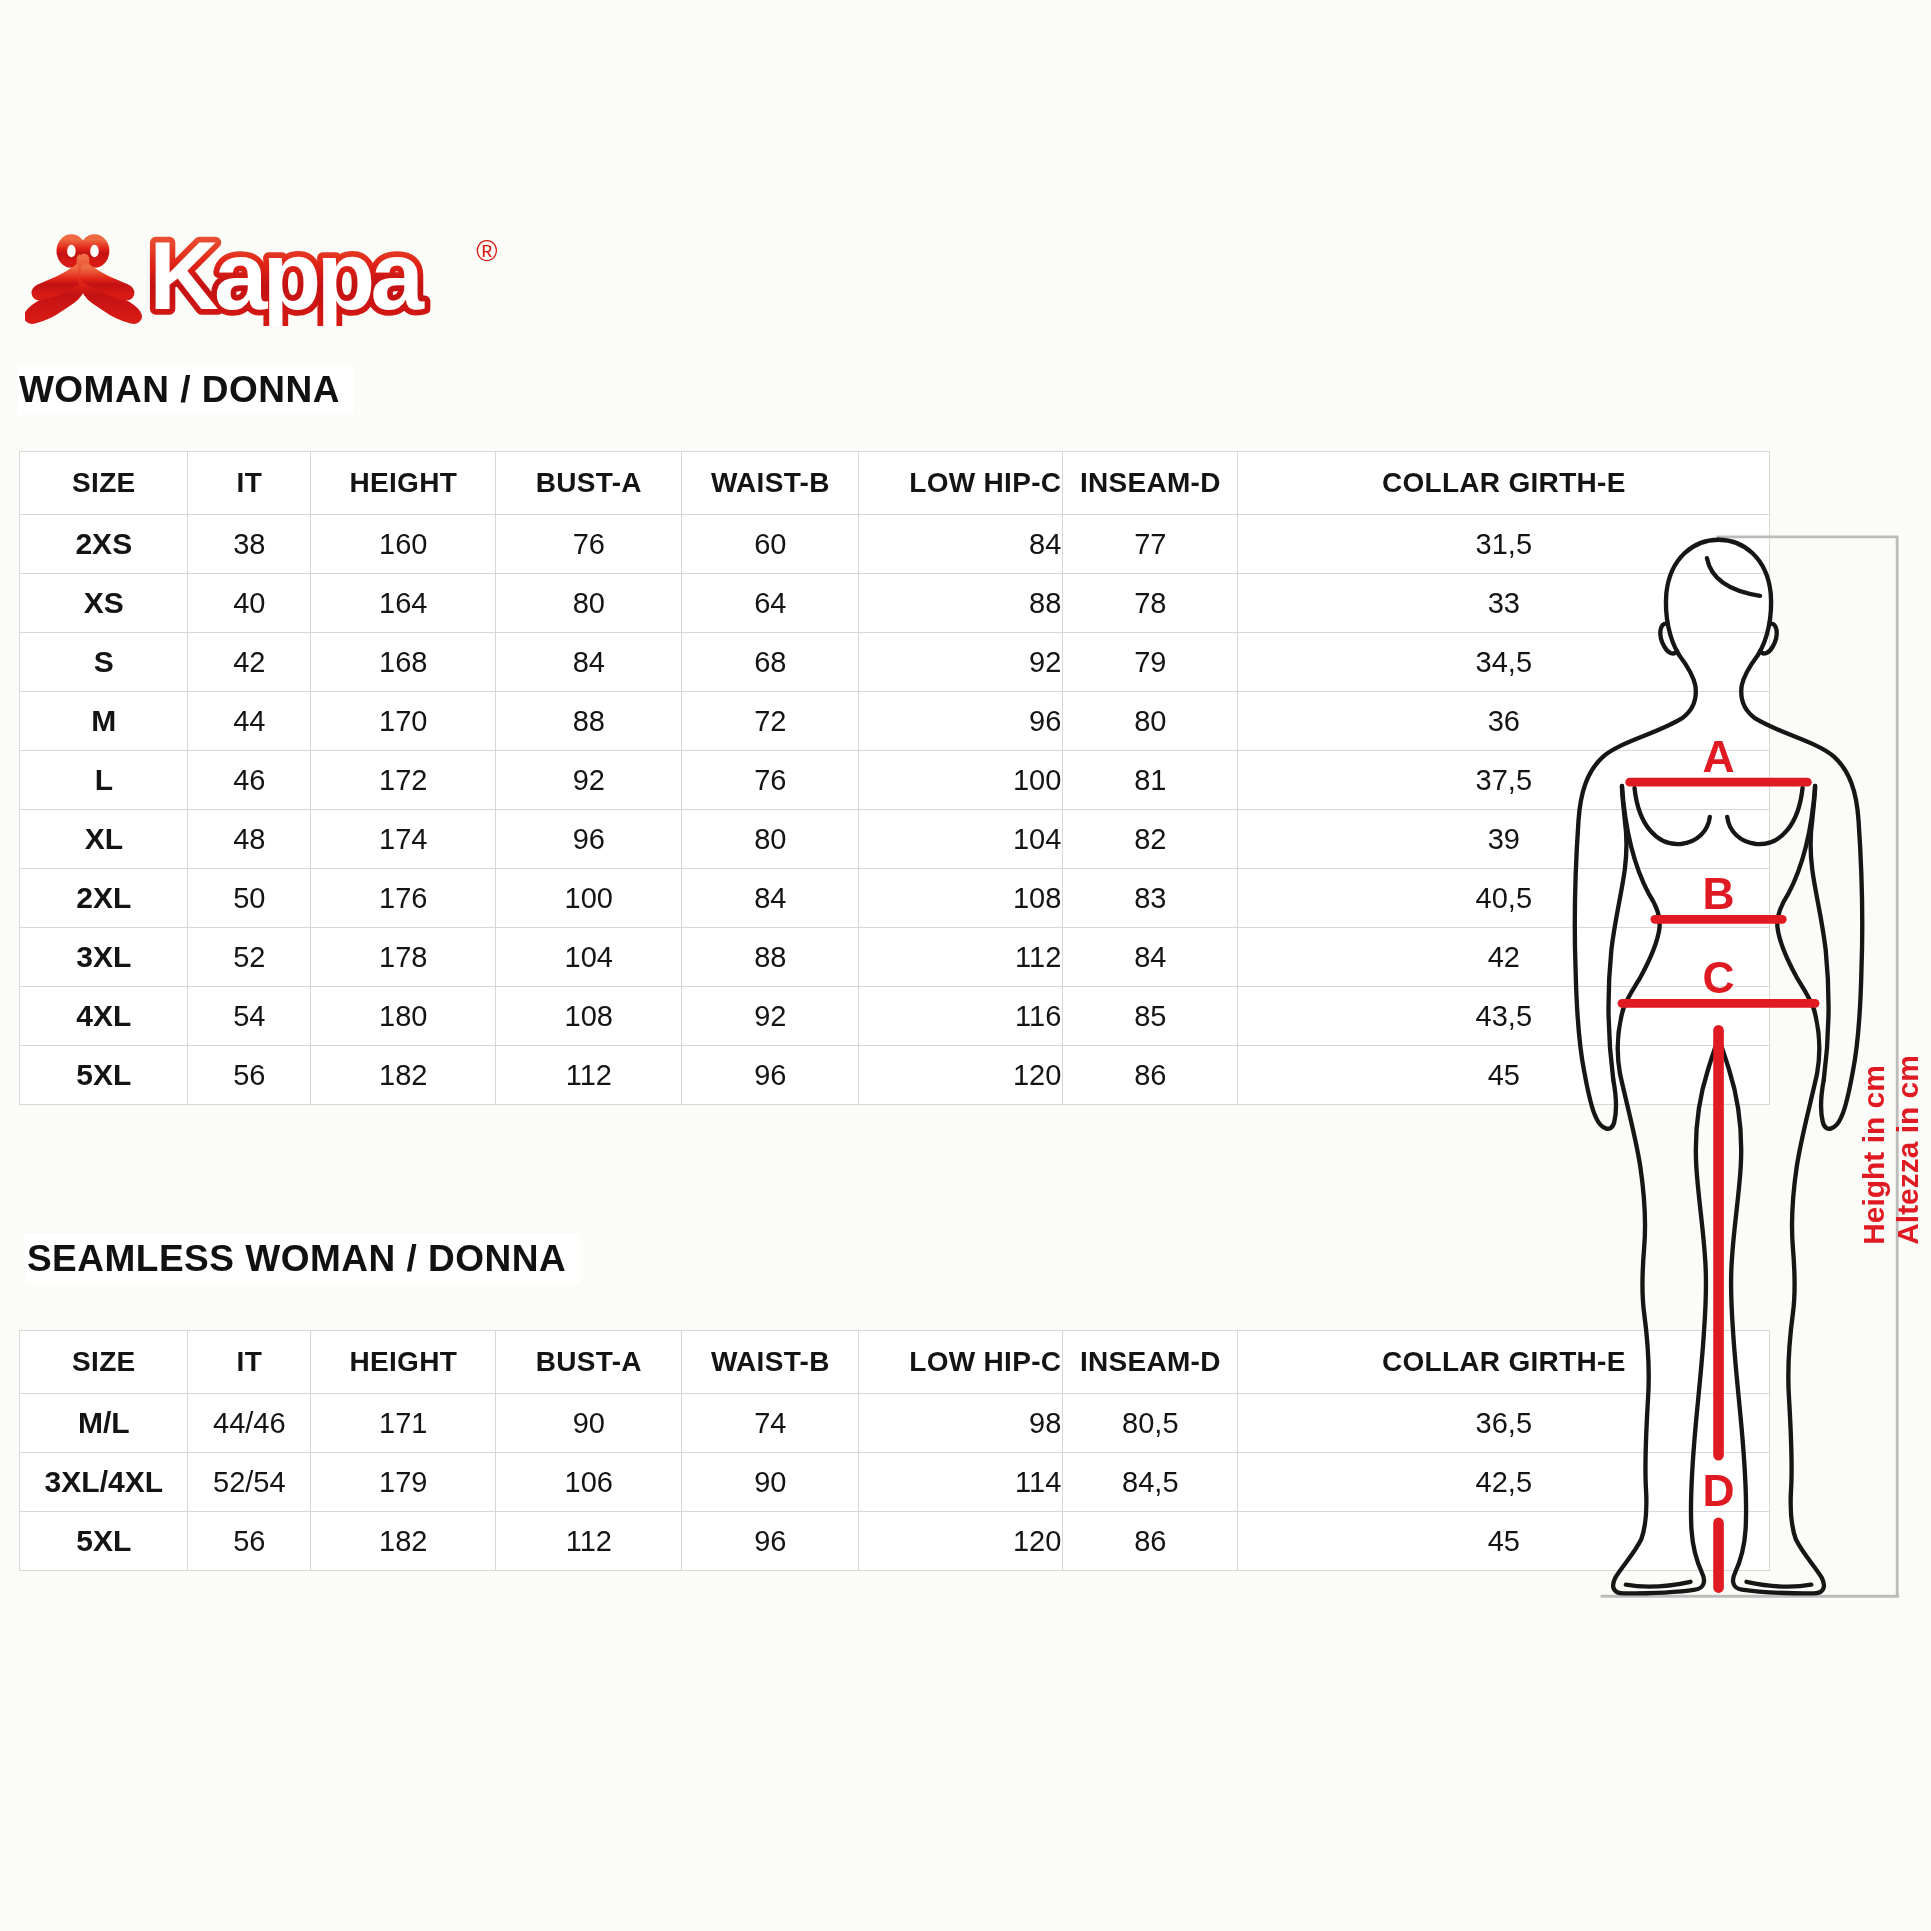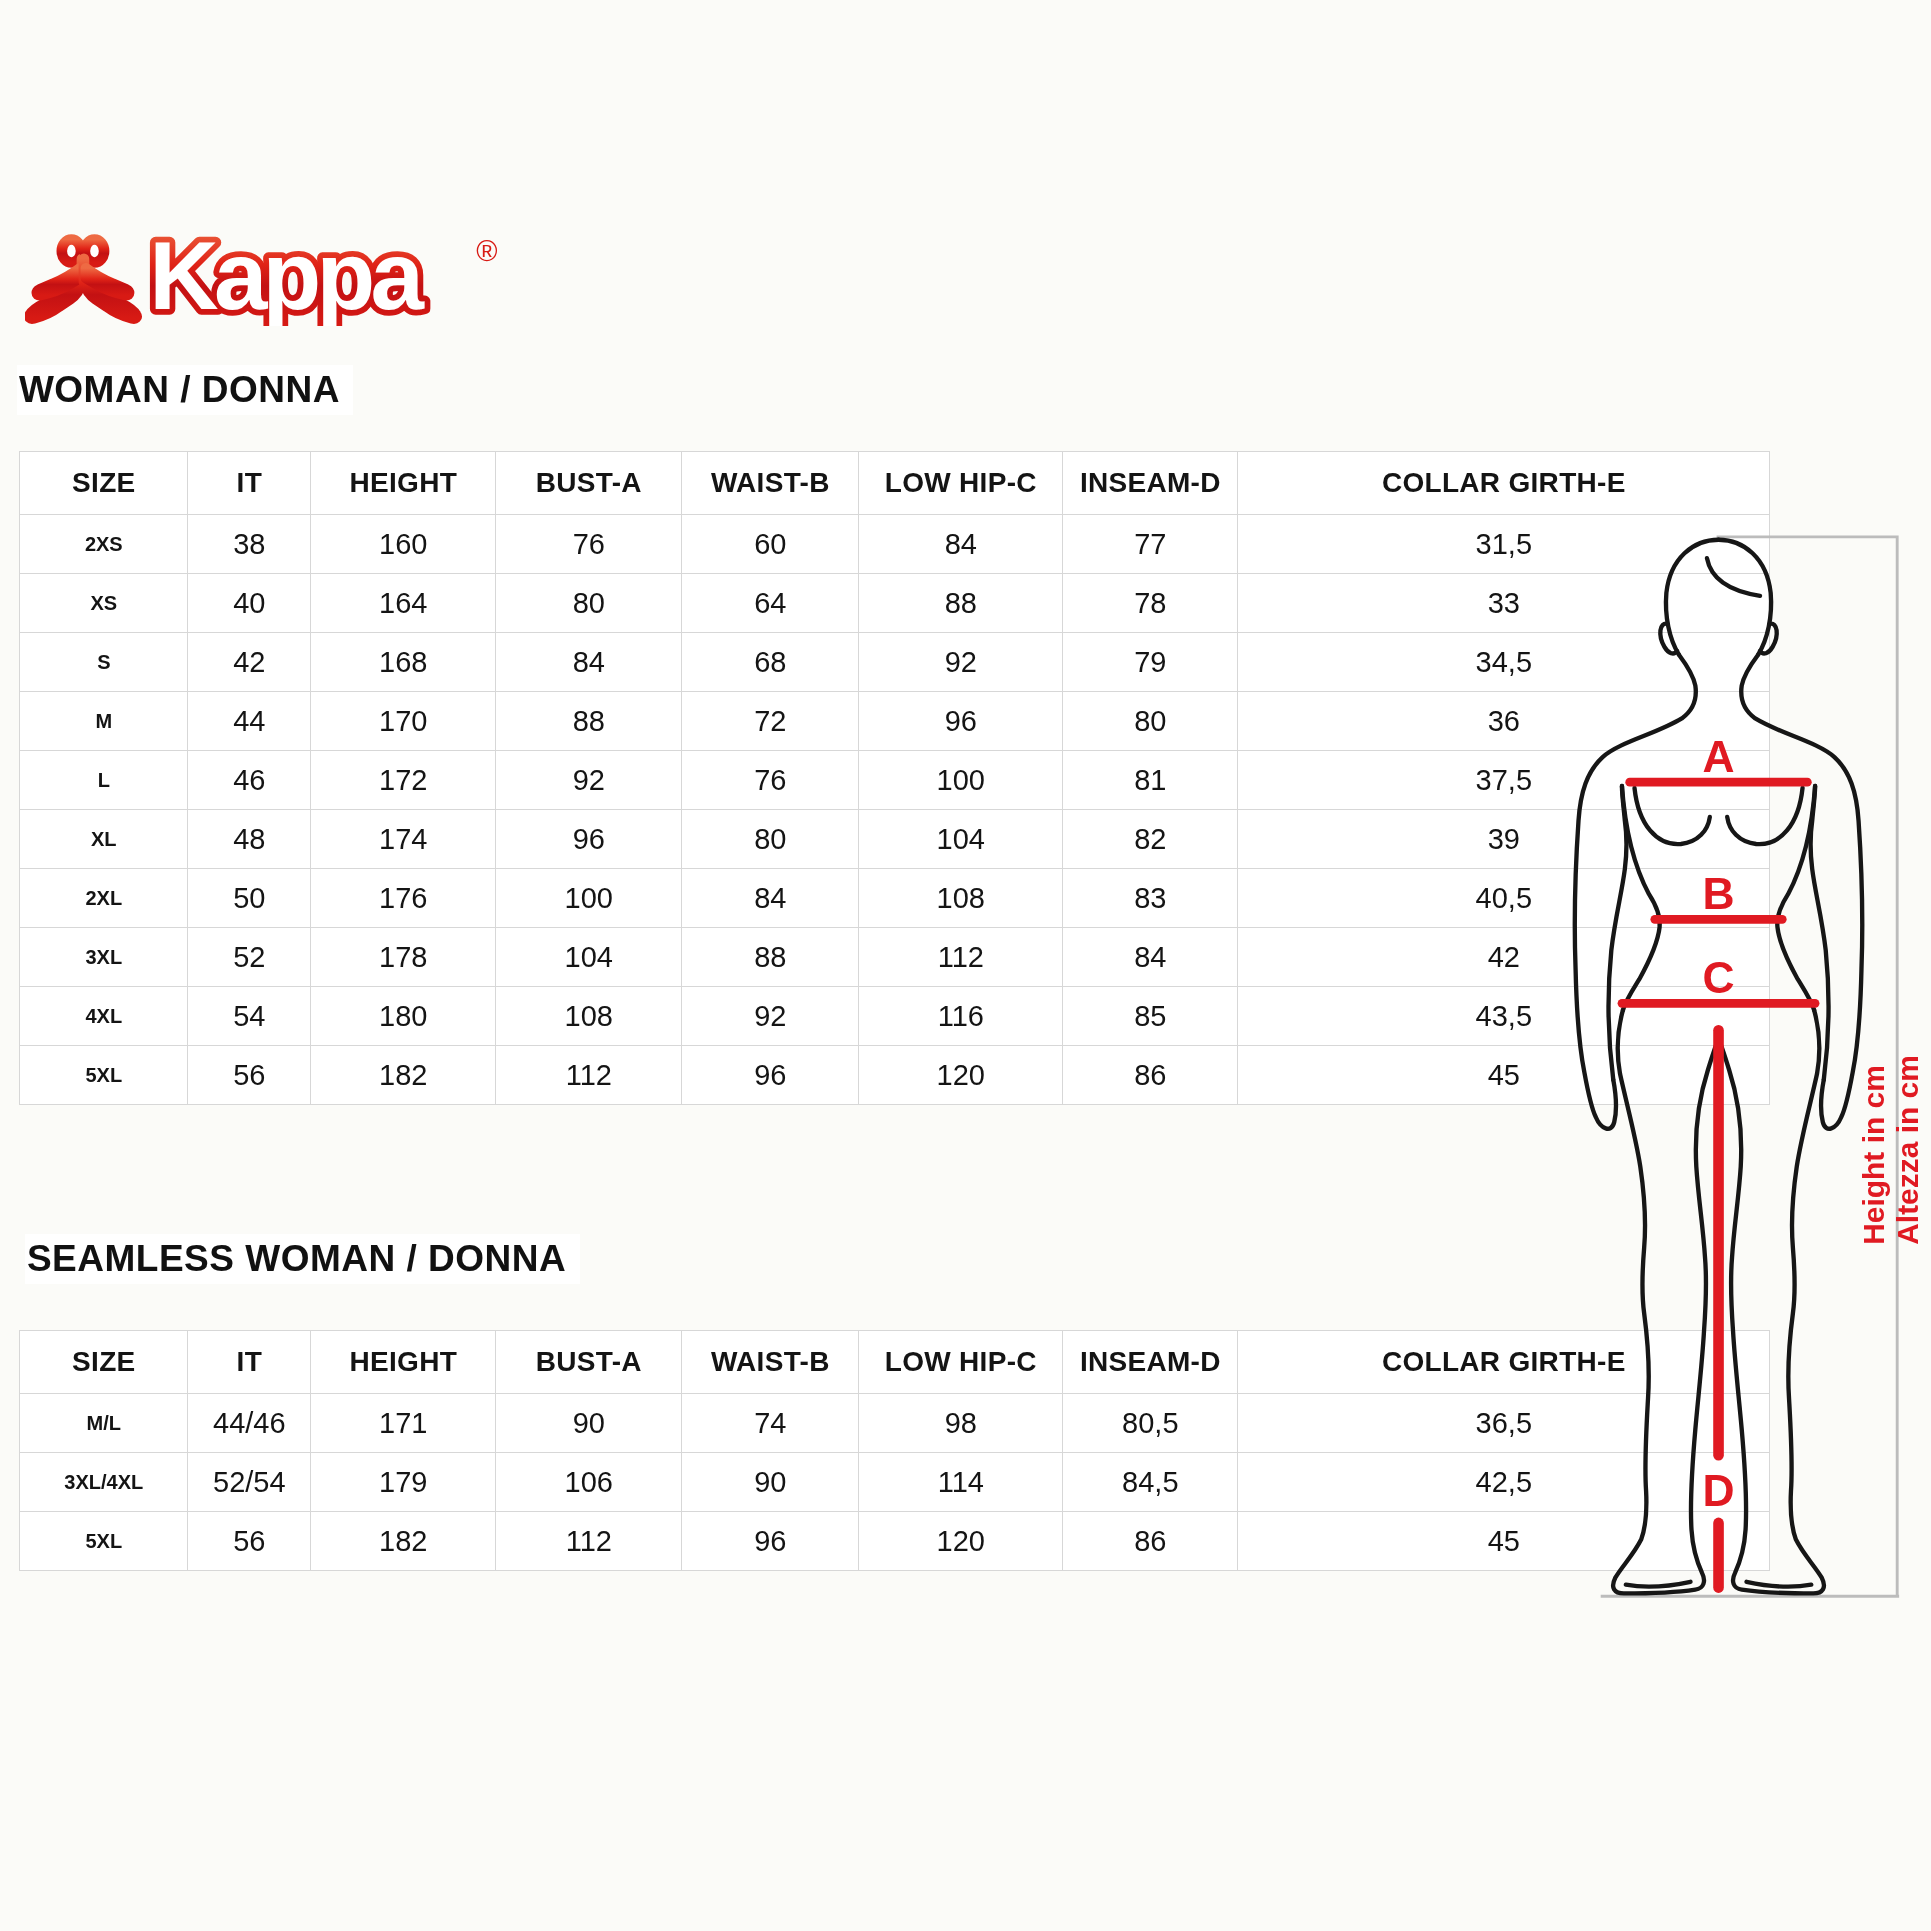--- a/index.html
+++ b/index.html
@@ -32,27 +32,27 @@
   }
   #table-woman    { top:451px; }
   #table-seamless { top:1330px; }
   .size-table th, .size-table td {
     border:1.9px solid #d7d7d7;
     text-align:center; vertical-align:middle;
     overflow:hidden; white-space:nowrap;
   }
   .size-table th { height:60px; font-size:28px; font-weight:bold; letter-spacing:0.3px; }
   .size-table td { height:56px; font-size:29px; font-weight:normal; }
-  .size-table td.size-col { font-weight:bold; font-size:20px; }
+  .size-table td.size-col { font-weight:bold; font-size:30px; }
   .size-table th:nth-child(1), .size-table td:nth-child(1) { width:165px; }
   .size-table th:nth-child(2), .size-table td:nth-child(2) { width:120px; }
   .size-table th:nth-child(3), .size-table td:nth-child(3) { width:182px; }
   .size-table th:nth-child(4), .size-table td:nth-child(4) { width:183px; }
   .size-table th:nth-child(5), .size-table td:nth-child(5) { width:174px; }
-  .size-table th:nth-child(6), .size-table td:nth-child(6) { width:201px; }
+  .size-table th:nth-child(6), .size-table td:nth-child(6) { width:201px;text-align:right; }
   .size-table th:nth-child(7), .size-table td:nth-child(7) { width:172px; }
   .size-table th:nth-child(8), .size-table td:nth-child(8) { width:auto;  }
 
   
   .figure-wrap { position:absolute; left:1564px; top:533px; width:367px; height:1072px; }
 </style>
 </head>
 <body>
 
 <div class="page">

